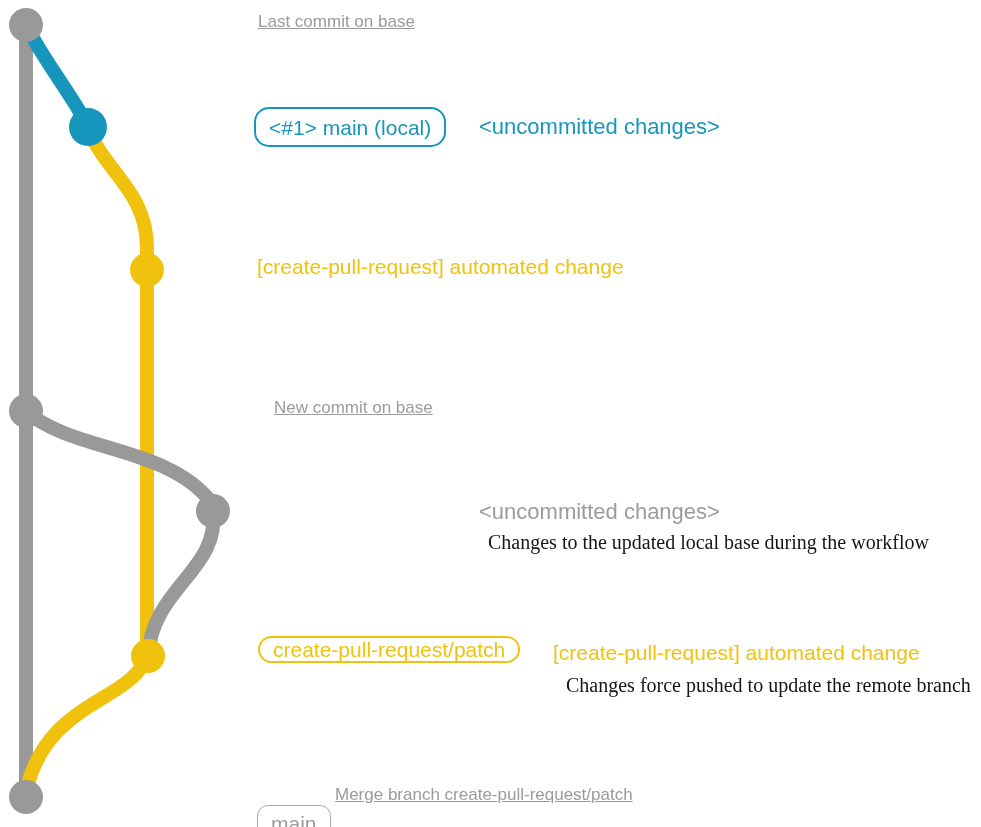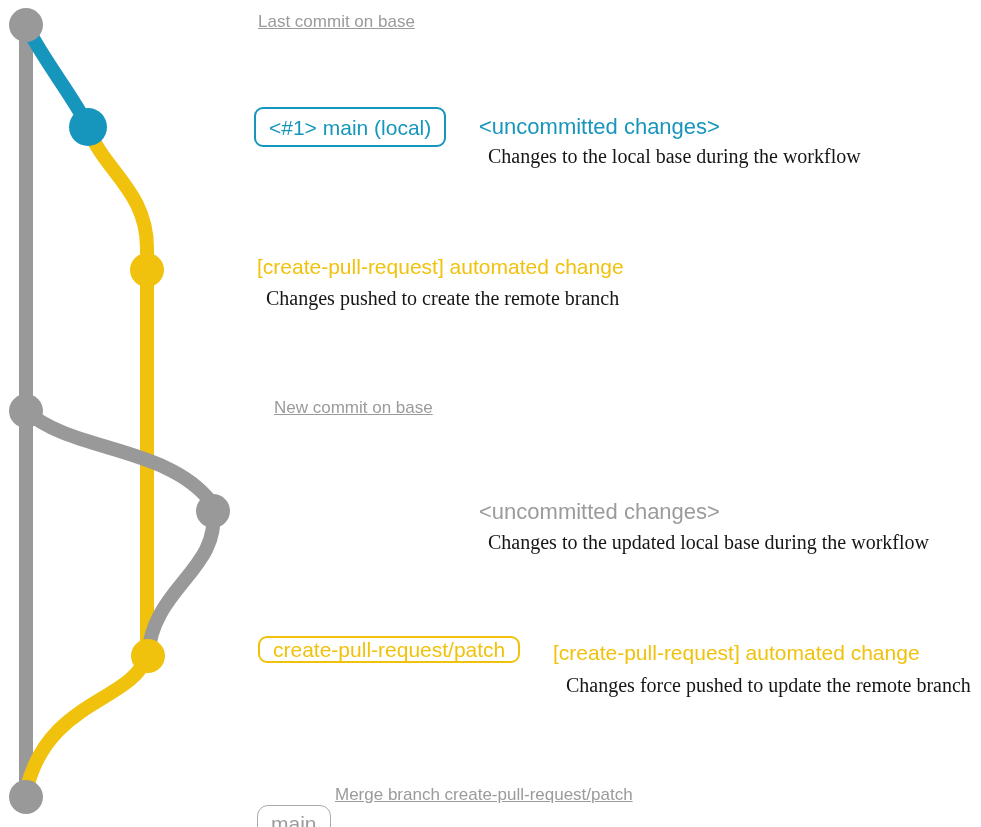--- a/index.html
+++ b/index.html
@@ -33,21 +33,21 @@
   .title-blue{font-size:22px;color:var(--blue);}
   .title-gray{font-size:22px;color:var(--gray-text);}
   .title-yellow{font-size:21px;color:var(--yellow);}
   .desc{
     font-family:"Liberation Serif", serif;
     font-size:20px;color:var(--description-text);
   }
   .badge{
     display:inline-flex;align-items:center;justify-content:center;
     font-size:21px;line-height:1;
-    border-radius:9px;
+    border-radius:15px;
     padding:0 13px;
     background:var(--background);
   }
   .badge-blue{height:40px;border:2px solid var(--blue);color:var(--blue);}
   .badge-gray{height:42px;border:1.5px solid var(--gray-border);color:var(--gray-text);}
   .badge-yellow{height:27px;border:2px solid var(--yellow);color:var(--yellow);}
   .badge-gray-sm{height:37px;border:1.5px solid var(--gray-border);color:var(--gray-text);border-radius:11px;margin-top:26px;}
 </style>
 </head>
 <body>
@@ -74,24 +74,22 @@
     <circle class="fill-base" cx="26" cy="411" r="17"></circle>
     <circle class="fill-base" cx="213" cy="511" r="17"></circle>
     <circle class="fill-yellow" cx="148" cy="656" r="17"></circle>
     <circle class="fill-base" cx="26" cy="797" r="17"></circle>
   </svg>
 
   <div class="abs row-label" style="left:258px;top:12px;">Last commit on base</div>
 
   <div class="abs badge badge-blue" style="left:254px;top:107px;">&lt;#1&gt; main (local)</div>
   <div class="abs title-blue" style="left:479px;top:114px;">&lt;uncommitted changes&gt;</div>
-  <div class="abs desc" style="left:488px;top:145px;">Changes to the local base during the workflow</div>
 
   <div class="abs title-yellow" style="left:257px;top:255px;">[create-pull-request] automated change</div>
-  <div class="abs desc" style="left:266px;top:287px;">Changes pushed to create the remote branch</div>
 
   <div class="abs row-label" style="left:258px;top:398px;margin-left:16px;">New commit on base</div>
 
   <div class="abs title-gray" style="left:479px;top:499px;">&lt;uncommitted changes&gt;</div>
   <div class="abs desc" style="left:488px;top:531px;">Changes to the updated local base during the workflow</div>
 
   <div class="abs badge badge-yellow" style="left:258px;top:636px;">create-pull-request/patch</div>
   <div class="abs title-yellow" style="left:553px;top:641px;">[create-pull-request] automated change</div>
   <div class="abs desc" style="left:566px;top:674px;">Changes force pushed to update the remote branch</div>
 

